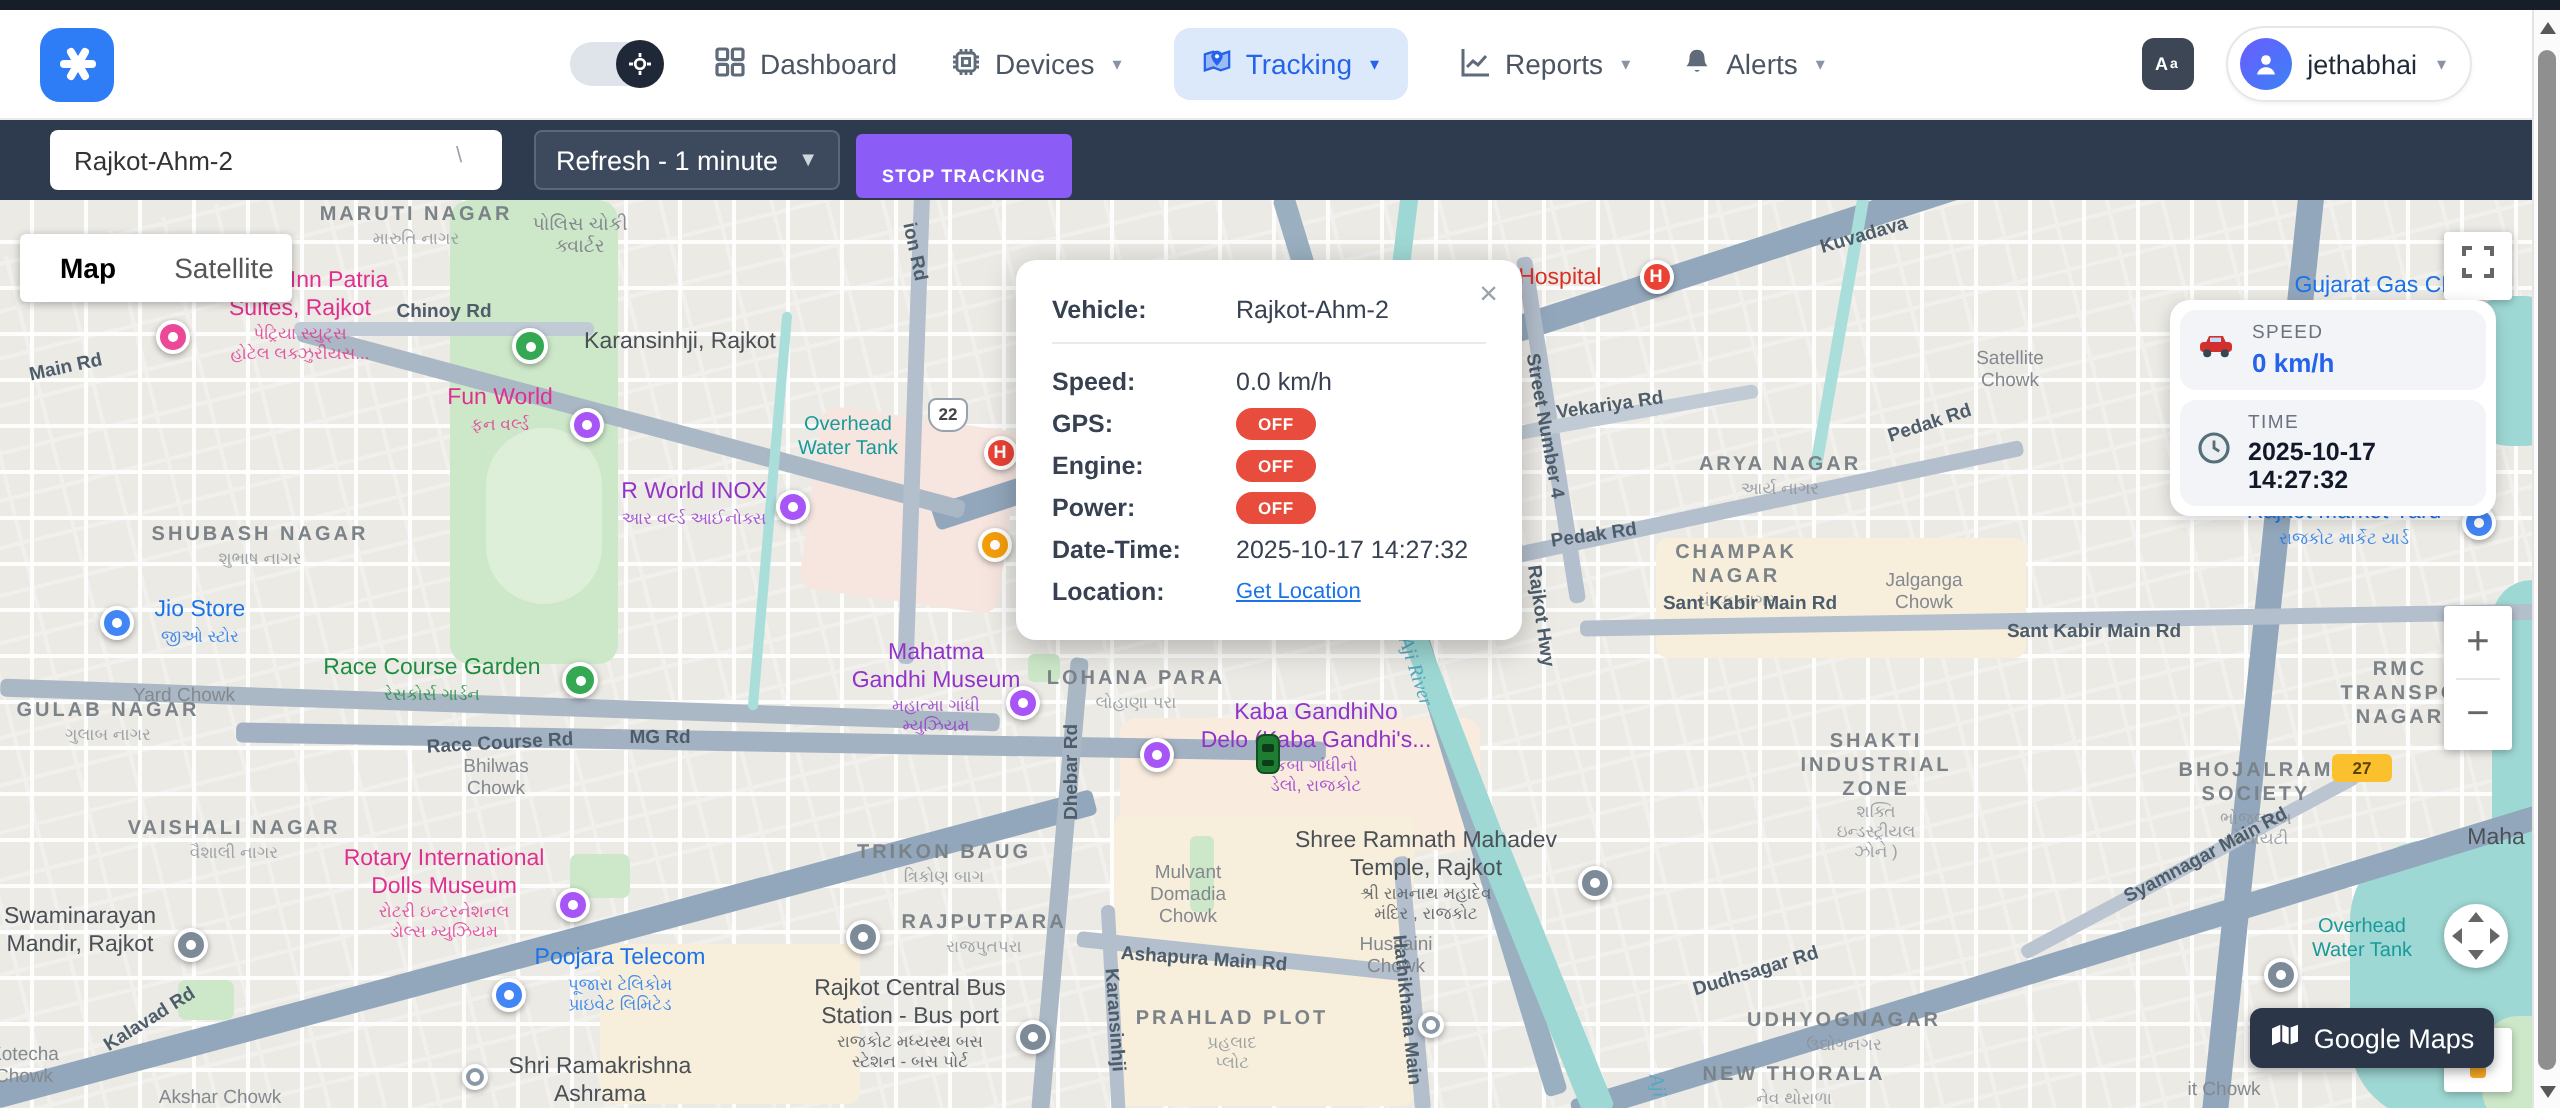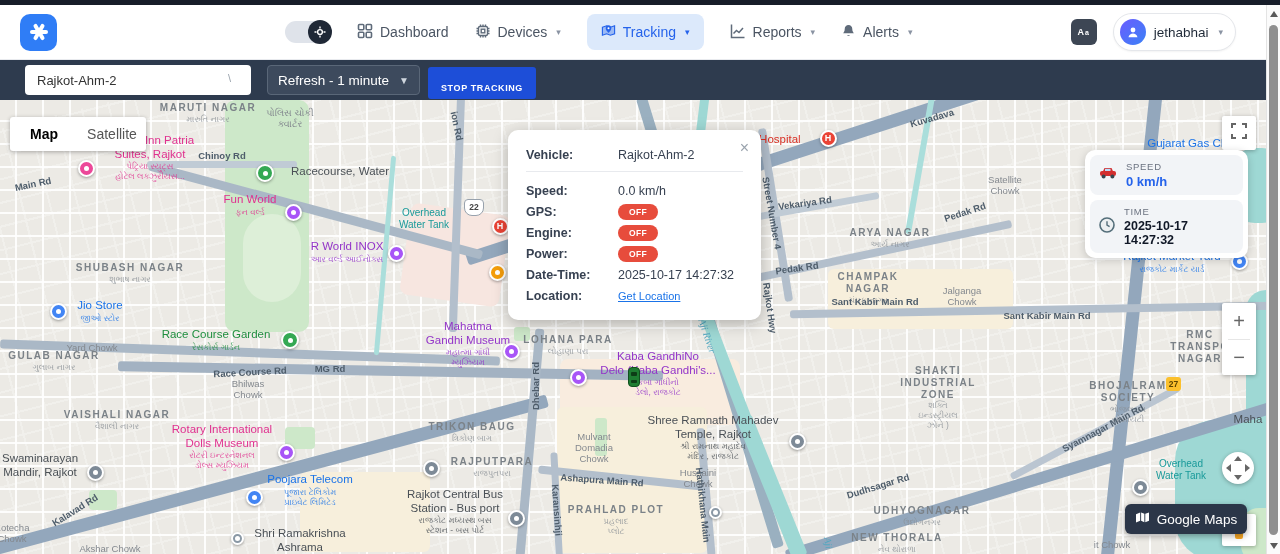--- a/index.html
+++ b/index.html
@@ -23,21 +23,21 @@
   .user-pill { display:flex; align-items:center; gap:8px; background:#fff; border:1px solid #e5e7eb; border-radius:20px; padding:5px 12px 5px 6px; box-shadow:0 1px 2px rgba(0,0,0,.05); }
   .avatar { width:26px; height:26px; border-radius:50%; background:linear-gradient(135deg,#6a5cff,#3b82f6); display:flex; align-items:center; justify-content:center; }
   .user-name { font-size:13.5px; color:#1f2937; }
 
   
   .toolbar { position:absolute; left:0; top:60px; width:1280px; height:40px; background:#2e3b4e; z-index:49; }
   .veh-input { position:absolute; left:25px; top:5px; width:226px; height:30px; border:none; border-radius:4px; background:#fff; font-size:13px; color:#333; padding:0 22px 0 12px; font-family:"Liberation Sans",sans-serif; }
   .veh-suffix { position:absolute; left:228px; top:12px; color:#9aa3ad; font-size:11px; }
   .refresh-select { position:absolute; left:267px; top:5px; width:153px; height:30px; background:#3d4a5d; border:1px solid #5a6778; border-radius:4px; color:#fff; font-size:13.5px; display:flex; align-items:center; padding:0 10px; }
   .refresh-select .caret { margin-left:auto; color:#cfd6de; font-size:10px; }
-  .stop-btn { position:absolute; left:428px; top:7px; height:26px; background:#1d4ed8; border:none; border-radius:3px; color:#fff; font-size:9px; font-weight:bold; letter-spacing:.6px; padding:16px 13px; }
+  .stop-btn { position:absolute; left:428px; top:7px; height:26px; background:#8b5cf6; border:none; border-radius:3px; color:#fff; font-size:9px; font-weight:bold; letter-spacing:.6px; padding:16px 13px; }
 
   
   .map { position:absolute; left:0; top:100px; width:1280px; height:454px; background:#eceae5; overflow:hidden; }
   .grid,.grid2 { position:absolute; inset:-120px;
     background:
       repeating-linear-gradient(90deg, rgba(255,255,255,.9) 0 2px, transparent 2px 27px),
       repeating-linear-gradient(0deg, rgba(255,255,255,.9) 0 2px, transparent 2px 23px); }
   .grid2 { transform:rotate(-14deg); opacity:.3; }
   #map-canvas { position:absolute; inset:0; }
   .zone { position:absolute; }
@@ -261,21 +261,21 @@
       <div class="mlabel chowk" style="left: 92px; top: 248px; transform: translate(-50%, -50%) rotate(0deg);">Yard Chowk</div>
       <div class="mlabel chowk" style="left: 12px; top: 433px; transform: translate(-50%, -50%) rotate(0deg);">Kotecha<br>Chowk</div>
       <div class="mlabel chowk" style="left: 110px; top: 449px; transform: translate(-50%, -50%) rotate(0deg);">Akshar Chowk</div>
       <div class="mlabel chowk" style="left: 248px; top: 289px; transform: translate(-50%, -50%) rotate(0deg);">Bhilwas<br>Chowk</div>
       <div class="mlabel chowk" style="left: 594px; top: 348px; transform: translate(-50%, -50%) rotate(0deg);">Mulvant<br>Domadia<br>Chowk</div>
       <div class="mlabel chowk" style="left: 698px; top: 378px; transform: translate(-50%, -50%) rotate(0deg);">Hussaini<br>Chowk</div>
       <div class="mlabel chowk" style="left: 1005px; top: 85px; transform: translate(-50%, -50%) rotate(0deg);">Satellite<br>Chowk</div>
       <div class="mlabel chowk" style="left: 962px; top: 196px; transform: translate(-50%, -50%) rotate(0deg);">Jalganga<br>Chowk</div>
       <div class="mlabel chowk" style="left: 1112px; top: 445px; transform: translate(-50%, -50%) rotate(0deg);">it Chowk</div>
       <div class="mlabel poi-pink" style="left: 150px; top: 58px; transform: translate(-50%, -50%) rotate(0deg);">Quality Inn Patria<br>Suites, Rajkot<span class="gu">પેટ્રિયા સ્યુટ્સ<br>હોટેલ લક્ઝુરીયસ...</span></div>
-      <div class="mlabel poi-dark" style="left: 340px; top: 72px; transform: translate(-50%, -50%) rotate(0deg);">Racecourse, Water</div>
+      <div class="mlabel poi-dark" style="left: 340px; top: 72px; transform: translate(-50%, -50%) rotate(0deg);">Karansinhji, Rajkot</div>
       <div class="mlabel poi-pink" style="left: 250px; top: 105px; transform: translate(-50%, -50%) rotate(0deg);">Fun World<span class="gu">ફન વર્લ્ડ</span></div>
       <div class="mlabel poi-purple" style="left: 347px; top: 152px; transform: translate(-50%, -50%) rotate(0deg);">R World INOX<span class="gu">આર વર્લ્ડ આઈનોક્સ</span></div>
       <div class="mlabel poi-blue" style="left: 100px; top: 211px; transform: translate(-50%, -50%) rotate(0deg);">Jio Store<span class="gu">જીઓ સ્ટોર</span></div>
       <div class="mlabel poi-green" style="left: 216px; top: 240px; transform: translate(-50%, -50%) rotate(0deg);">Race Course Garden<span class="gu">રેસકોર્સ ગાર્ડન</span></div>
       <div class="mlabel poi-purple" style="left: 468px; top: 244px; transform: translate(-50%, -50%) rotate(0deg);">Mahatma<br>Gandhi Museum<span class="gu">મહાત્મા ગાંધી<br>મ્યુઝિયમ</span></div>
       <div class="mlabel poi-purple" style="left: 658px; top: 274px; transform: translate(-50%, -50%) rotate(0deg);">Kaba GandhiNo<br>Delo (Kaba Gandhi's...<span class="gu">કબા ગાંધીનો<br>ડેલો, રાજકોટ</span></div>
       <div class="mlabel poi-pink" style="left: 222px; top: 347px; transform: translate(-50%, -50%) rotate(0deg);">Rotary International<br>Dolls Museum<span class="gu">રોટરી ઇન્ટરનેશનલ<br>ડોલ્સ મ્યુઝિયમ</span></div>
       <div class="mlabel poi-blue" style="left: 310px; top: 390px; transform: translate(-50%, -50%) rotate(0deg);">Poojara Telecom<span class="gu">પૂજારા ટેલિકોમ<br>પ્રાઇવેટ લિમિટેડ</span></div>
       <div class="mlabel poi-dark" style="left: 300px; top: 441px; transform: translate(-50%, -50%) rotate(0deg);">Shri Ramakrishna<br>Ashrama</div>
       <div class="mlabel poi-dark" style="left: 455px; top: 412px; transform: translate(-50%, -50%) rotate(0deg);">Rajkot Central Bus<br>Station - Bus port<span class="gu">રાજકોટ મધ્યસ્થ બસ<br>સ્ટેશન - બસ પોર્ટ</span></div>
@@ -324,21 +324,21 @@
       <div class="marker mk-dot" style="width: 17px; height: 17px; background: rgb(125, 138, 151); left: 788.5px; top: 332.5px;"></div>
       <div class="marker mk-dot" style="width: 17px; height: 17px; background: rgb(168, 85, 247); left: 277.5px; top: 343.5px;"></div>
       <div class="marker mk-dot" style="width: 17px; height: 17px; background: rgb(66, 133, 244); left: 245.5px; top: 388.5px;"></div>
       <div class="marker mk-dot" style="width: 17px; height: 17px; background: rgb(125, 138, 151); left: 507.5px; top: 409.5px;"></div>
       <div class="marker mk-dot" style="width: 17px; height: 17px; background: rgb(125, 138, 151); left: 422.5px; top: 359.5px;"></div>
       <div class="marker mk-dot" style="width: 17px; height: 17px; background: rgb(66, 133, 244); left: 1230.5px; top: 152.5px;"></div>
       <div class="marker mk-dot" style="width: 17px; height: 17px; background: rgb(125, 138, 151); left: 1131.5px; top: 378.5px;"></div>
       <div class="marker mk-dot" style="width: 13px; height: 13px; background: rgb(138, 152, 165); left: 708.5px; top: 405.5px;"></div>
       <div class="marker mk-dot" style="width: 13px; height: 13px; background: rgb(138, 152, 165); left: 230.5px; top: 431.5px;"></div>
       <div class="mk-shield" style="width: 20px; height: 17px; left: 464px; top: 98.5px;">22</div>
-      <div class="mk-badge" style="width: 15px; height: 14px; left: 1166px; top: 277px;">27</div>
+      <div class="mk-badge" style="width: 30px; height: 14px; left: 1166px; top: 277px;">27</div>
       <div class="mk-car" style="left: 628px; top: 267px;">
         <i></i>
         <b></b>
       </div>
     </div>
 
   <div class="maptype">
     <div class="mt sel">Map</div>
     <div class="mt unsel">Satellite</div>
   </div>

